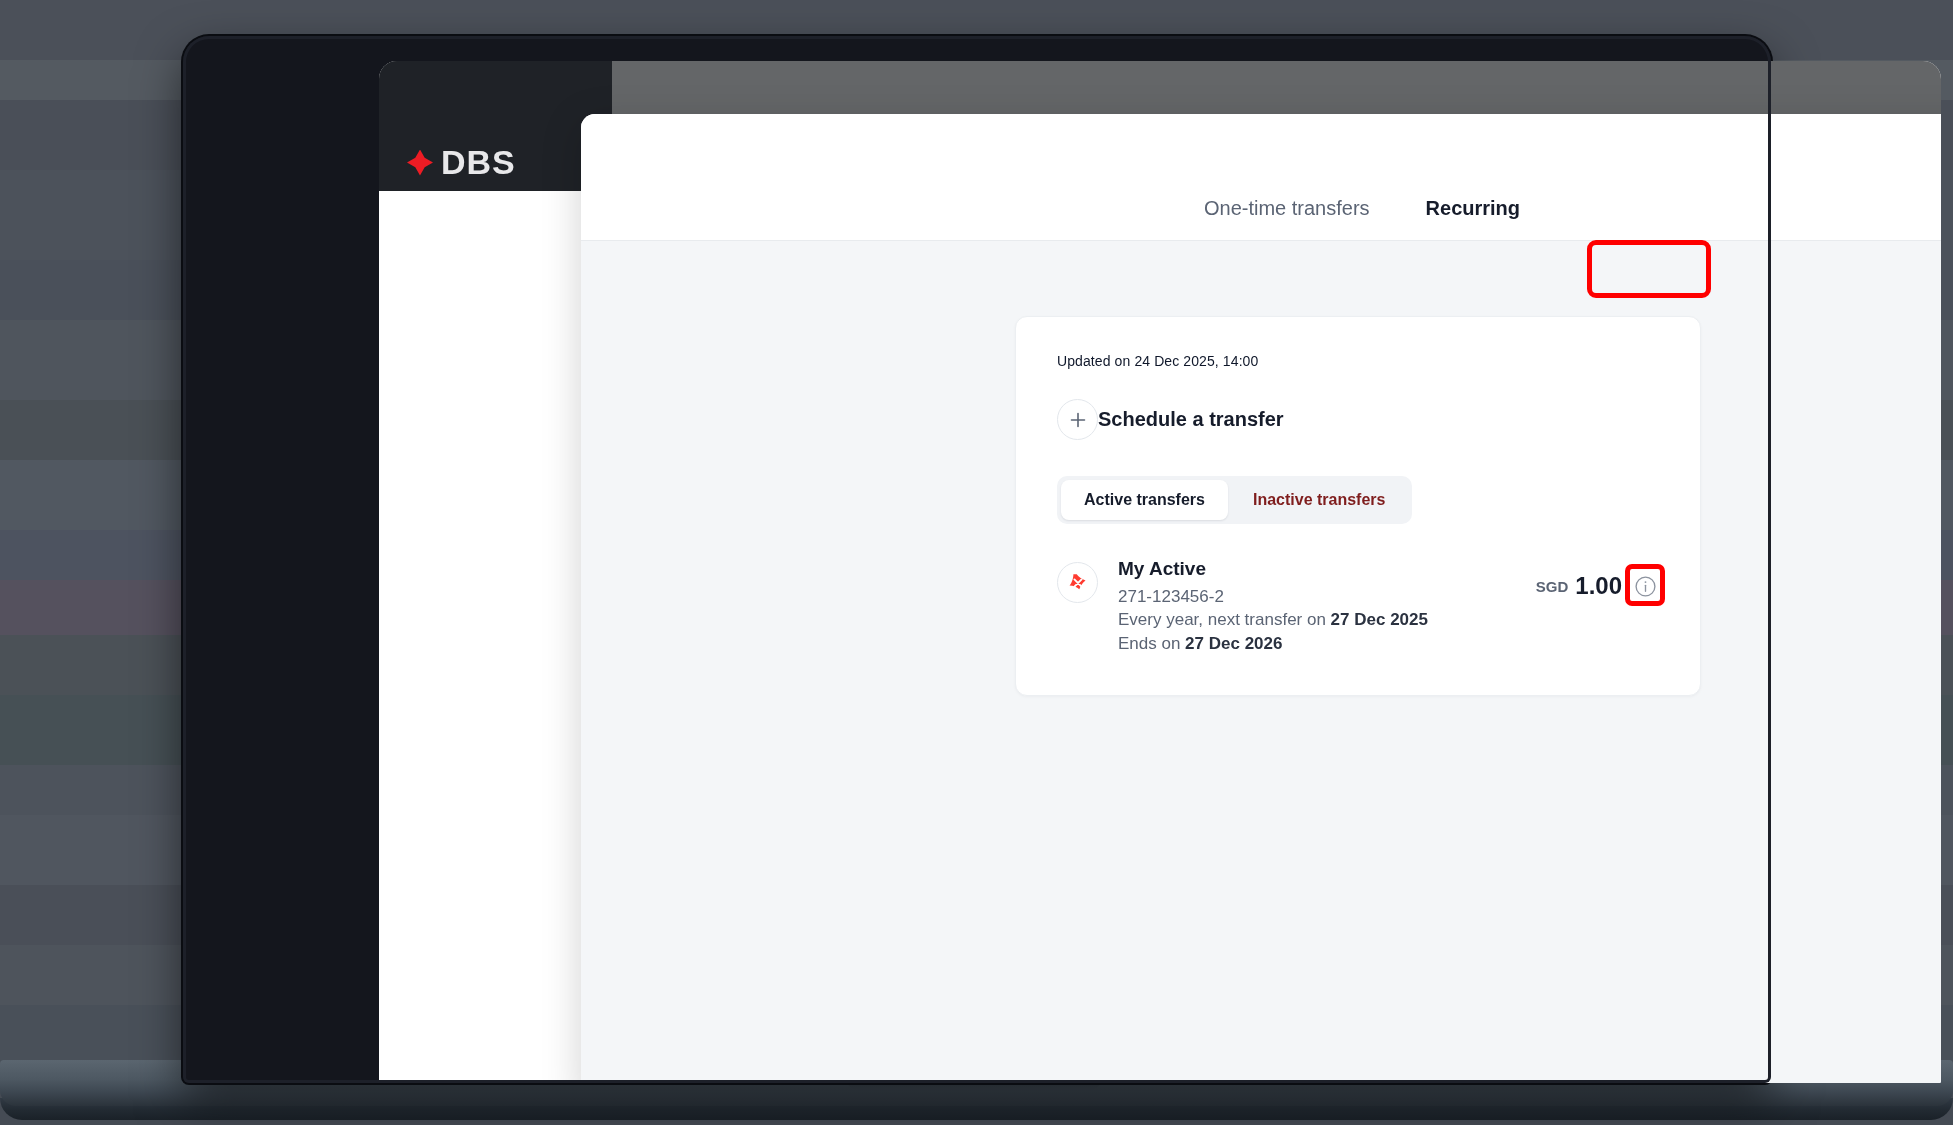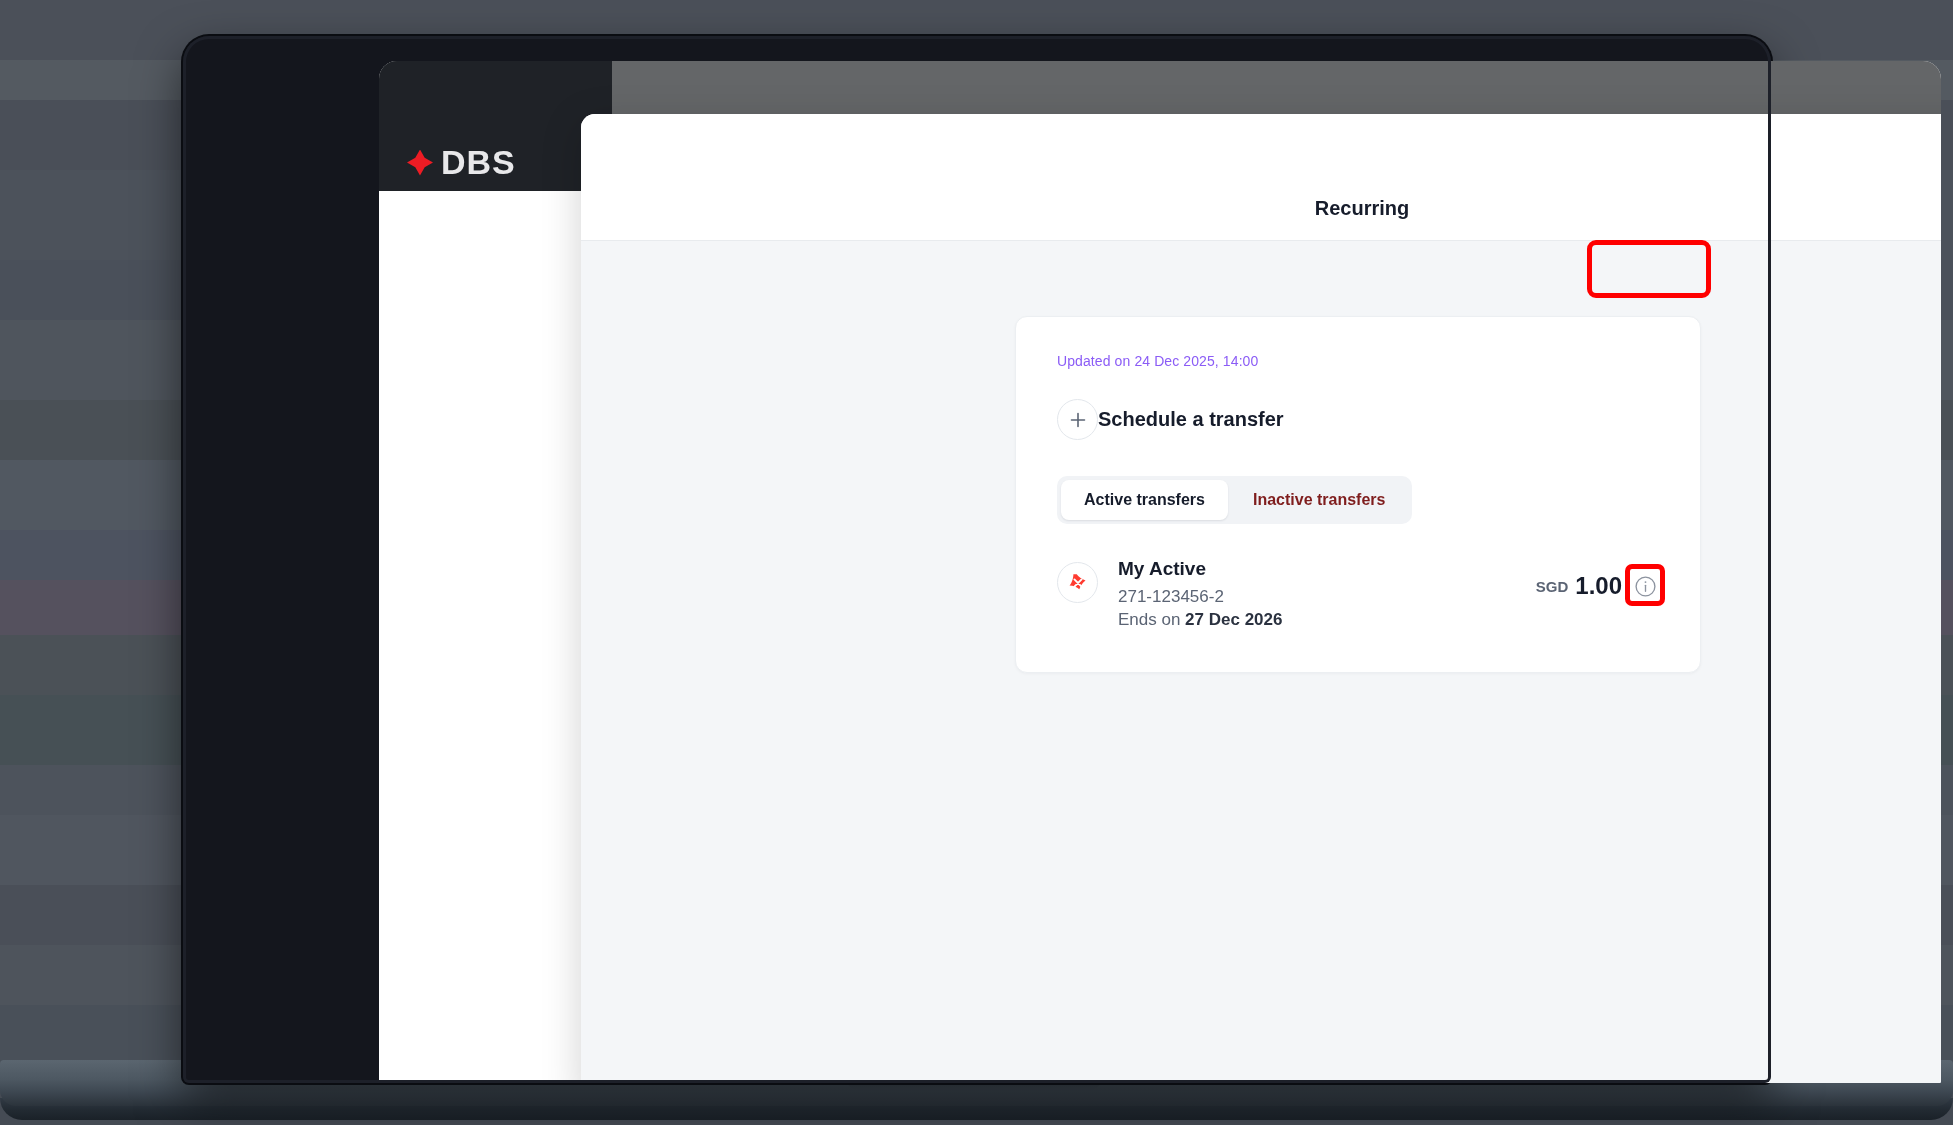--- a/index.html
+++ b/index.html
@@ -181,21 +181,21 @@
     width: 686px;
     background: #ffffff;
     border: 1px solid #eceff2;
     border-radius: 12px;
     padding: 36px 41px 40px 41px;
     box-shadow: 0 1px 3px rgba(20,30,50,.04);
   }
 
   .updated-on {
     font-size: 14px;
-    color: #8b5cf6;
+    color: #0f172a;
     letter-spacing: .1px;
   }
 
   .schedule-row {
     margin-top: 30px;
     display: flex; align-items: center; 
     cursor: pointer;
     width: max-content;
   }
   .plus-circle {
@@ -333,20 +333,21 @@
       <span class="mark"></span>
       <span>DBS</span>
     </div>
 
     <div class="modal">
 
       <div class="modal-header">
 
 
         <div class="tabs">
+          <button class="tab">One-time transfers</button>
           <button class="tab active">Recurring</button>
         </div>
       </div>
 
       <div class="tab-highlight"></div>
 
       <div class="modal-body">
 
         <div class="content-card">
 
@@ -371,20 +372,23 @@
             <span class="acct-avatar">
               <svg width="22" height="22" viewBox="0 0 22 22">
                 <path d="M11 1.4c1.6 2.6 5.6 5.2 9.6 6.8-2.6 1.6-5.2 5.6-6.8 9.6-2.6-2.6-6.6-4.2-10.6-4.2 2.6-2.6 4.2-8.6 4.2-12.2z" fill="#ff3b30" transform="translate(-0.4,0.9) scale(0.92)"></path>
                 <path d="M7.4 7.4l7.2 7.2M14.6 7.4l-7.2 7.2" stroke="#ffffff" stroke-width="1.9" stroke-linecap="round"></path>
               </svg>
             </span>
 
             <div class="acct-info">
               <div class="acct-name">My Active</div>
               <div class="acct-num">271-123456-2</div>
+              <div class="acct-line">
+                <span>Every year, next transfer on </span><b>27 Dec 2025</b>
+              </div>
               <div class="acct-line">
                 <span>Ends on </span><b>27 Dec 2026</b>
               </div>
             </div>
 
             <div class="amount-wrap">
               <span class="amount-cur">SGD</span>
               <span class="amount-val">1.00</span>
               <span class="info-anchor">
                 <span class="info-icon">

